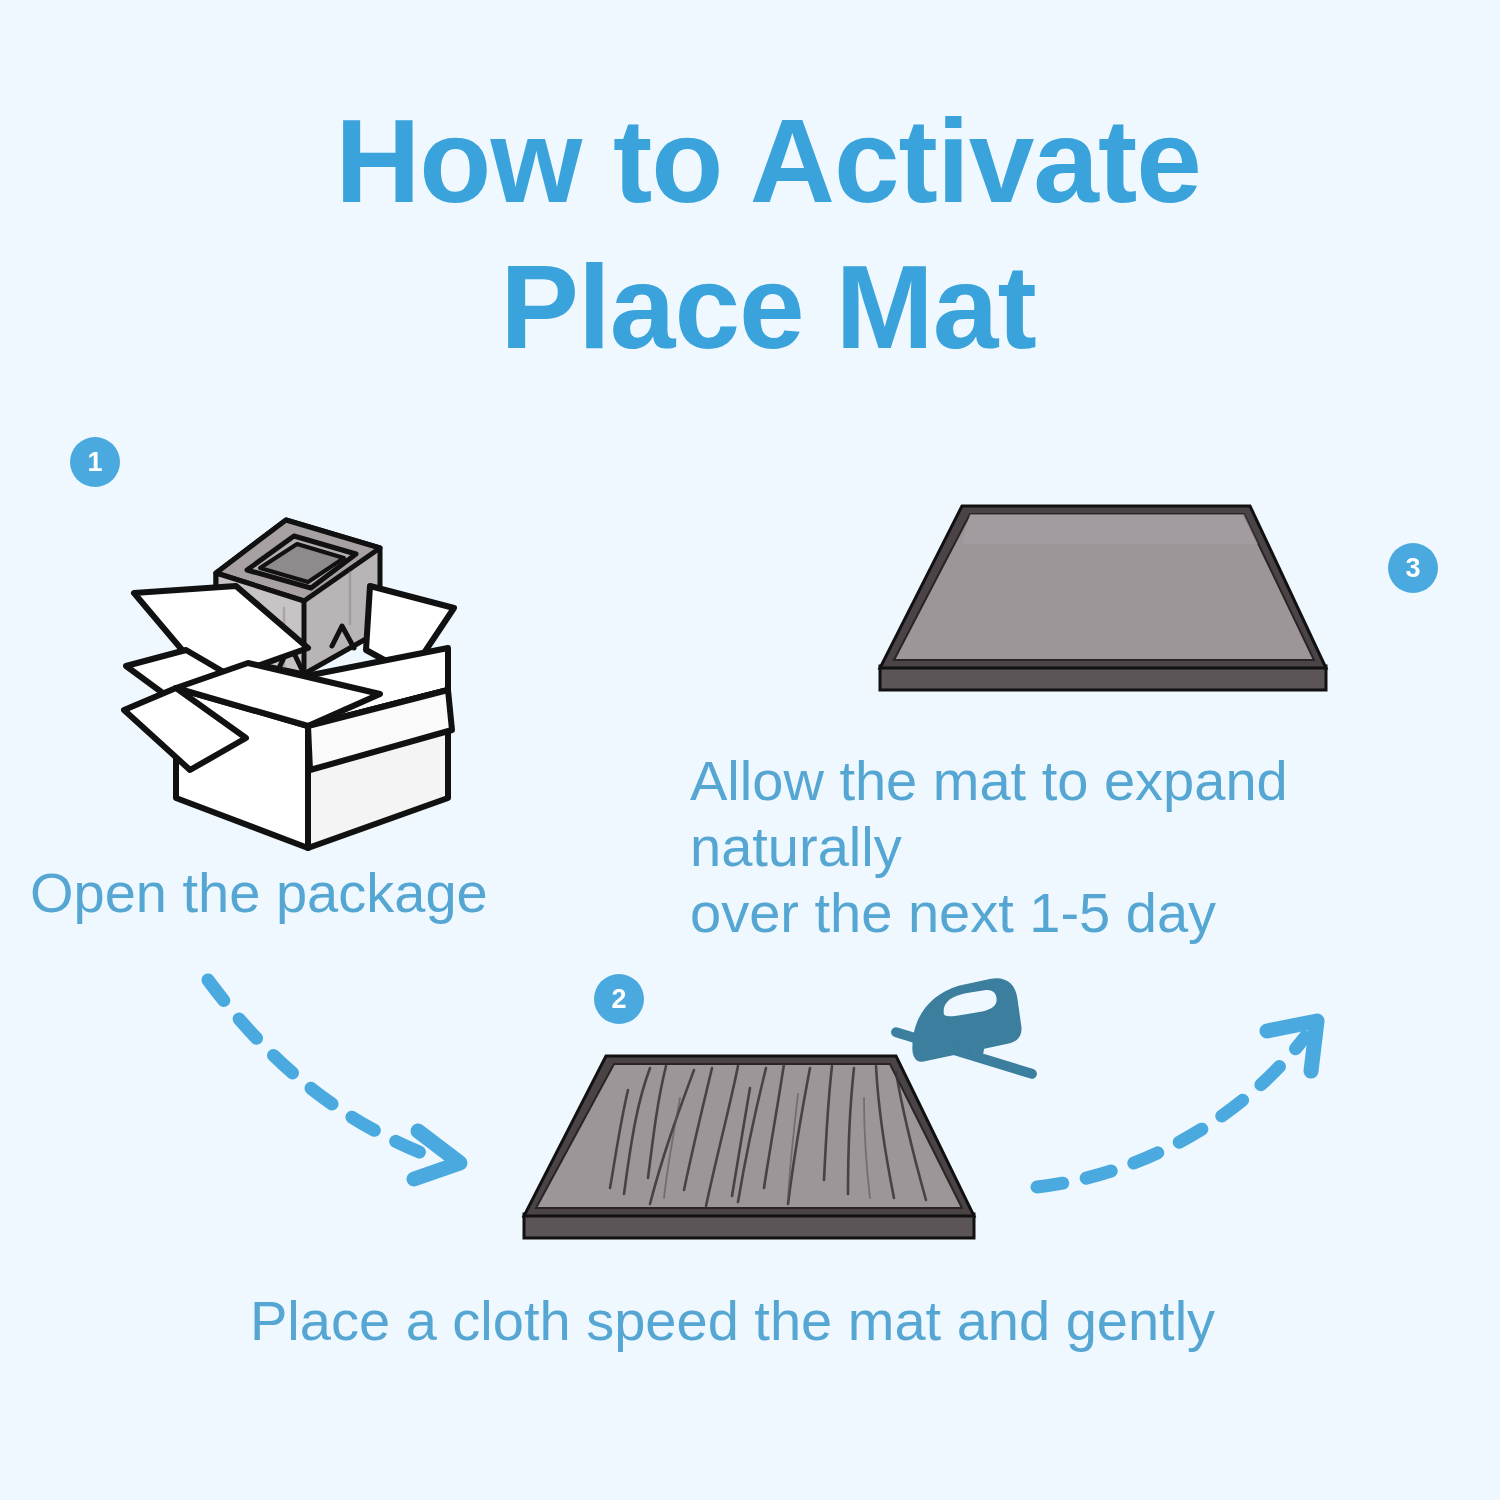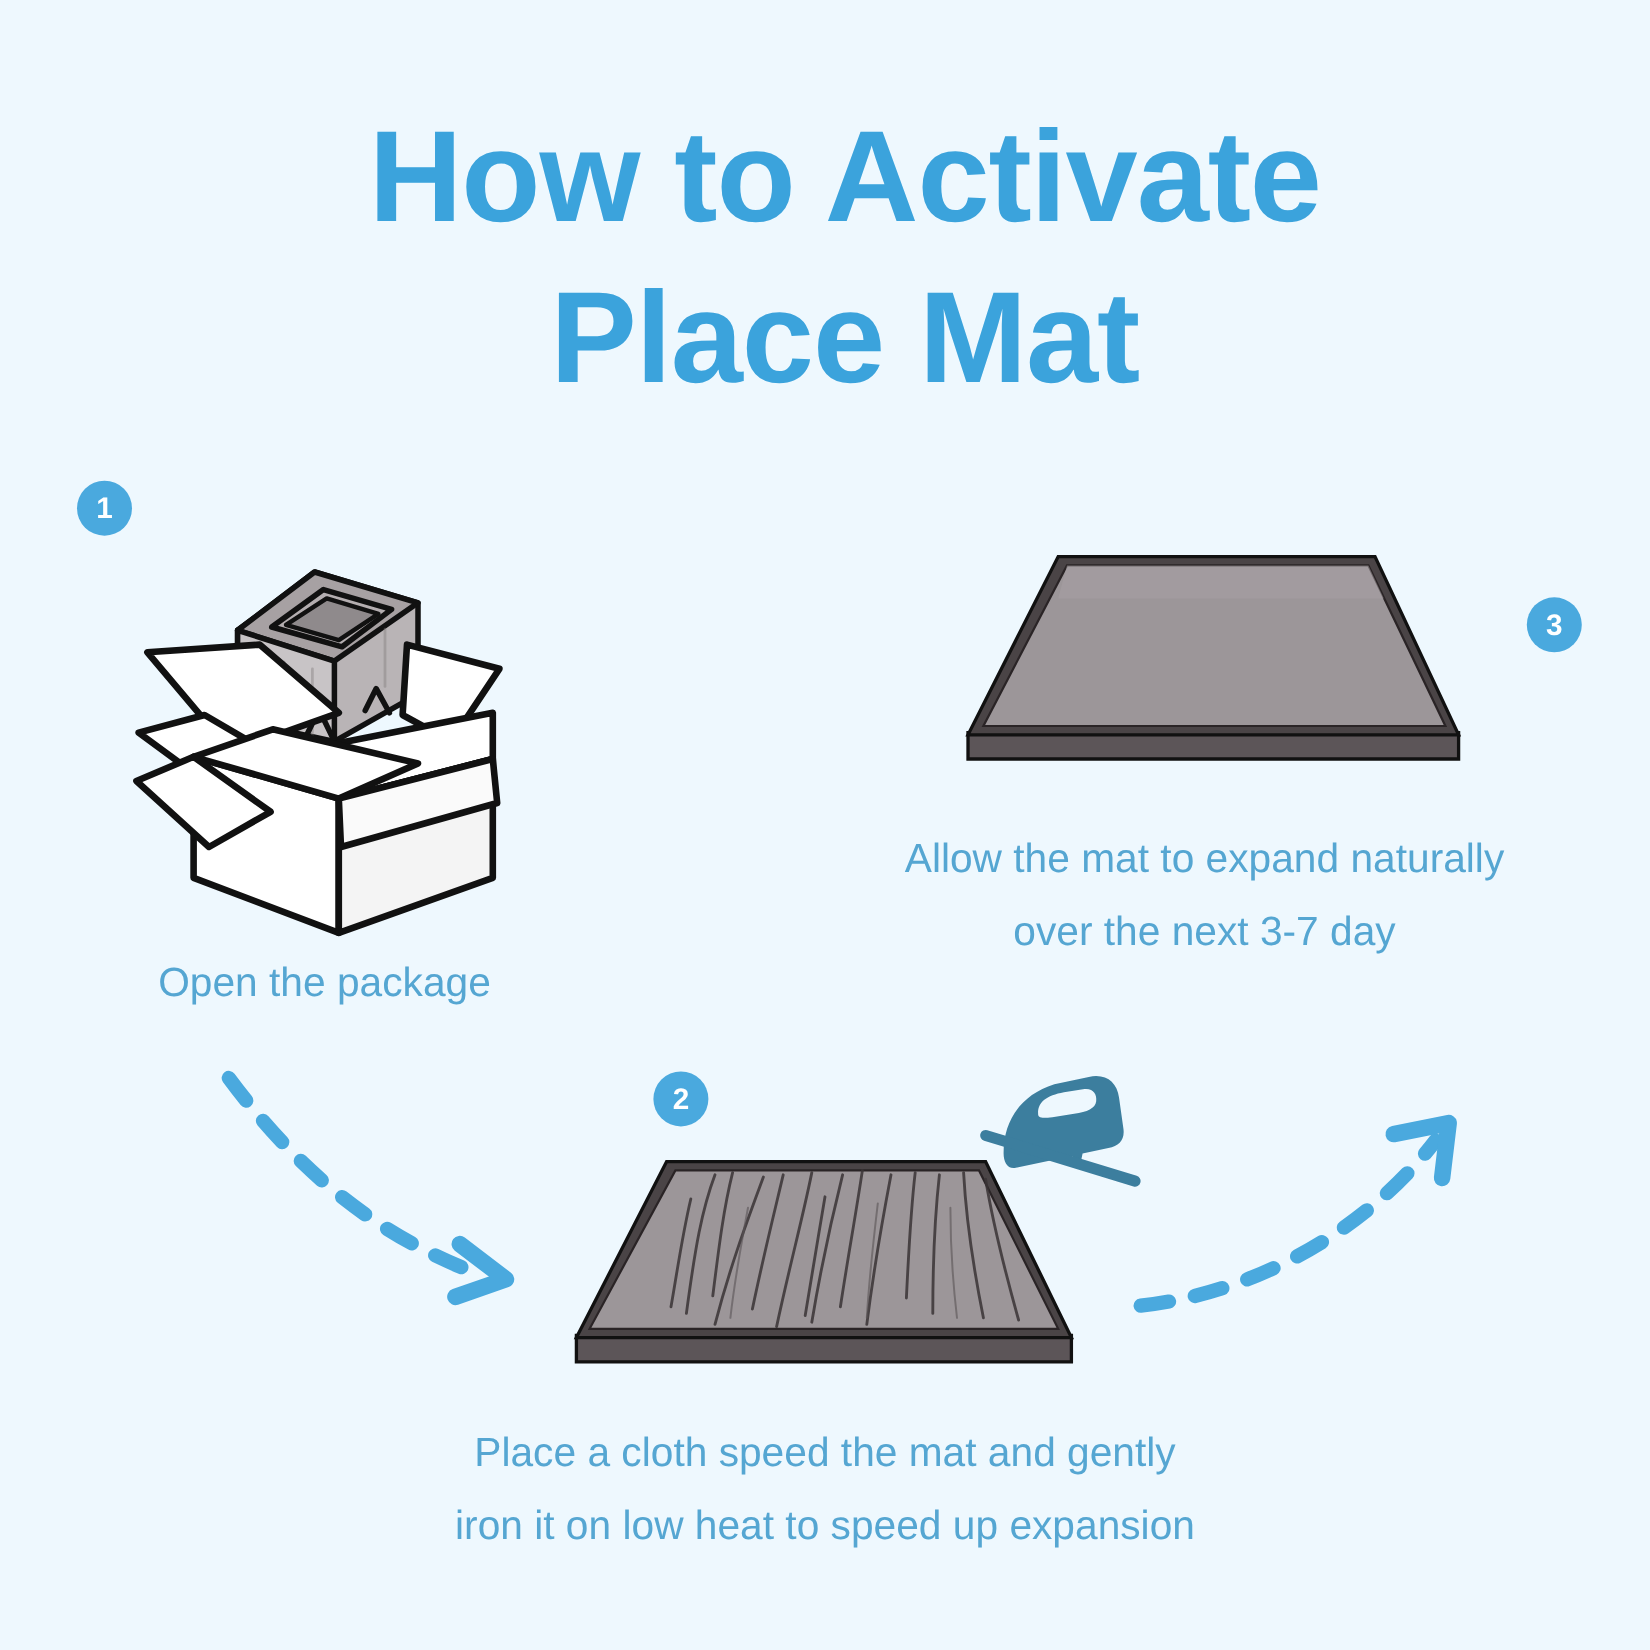--- a/index.html
+++ b/index.html
@@ -57,23 +57,22 @@
     font-family: "Liberation Sans", "DejaVu Sans", sans-serif;
   }
   #badge-1 { left: 70px;   top: 437px; }
   #badge-2 { left: 594px;  top: 974px; }
   #badge-3 { left: 1388px; top: 543px; }
 
   
   .caption {
     position: absolute;
     color: #55a6d2;
-    font-size: 37px;
+    font-size: 56px;
     line-height: 66px;
-    text-align: center;
     font-family: "Liberation Sans", "DejaVu Sans", sans-serif;
     font-weight: normal;
   }
   #caption-1 {
     left: 30px;
     top: 860px;
     width: 530px;
   }
   #caption-3 {
     left: 690px;
@@ -222,21 +221,20 @@
       <path d="M272 36 L322 26 L316 76" fill="none" stroke="#4aa9de" stroke-width="15" stroke-linecap="round" stroke-linejoin="round"></path>
     </svg>
   </div>
 
   <div class="caption" id="caption-1">
     <span class="cap-line">Open the package</span>
   </div>
 
   <div class="caption" id="caption-3">
     <span class="cap-line">Allow the mat to expand naturally</span>
-    <span class="cap-line">over the next 3-7 day</span>
+    <span class="cap-line">over the next 1-5 day</span>
   </div>
 
   <div class="caption" id="caption-2">
     <span class="cap-line">Place a cloth speed the mat and gently</span>
-    <span class="cap-line">iron it on low heat to speed up expansion</span>
   </div>
 
 </div>
 
 </body></html>

